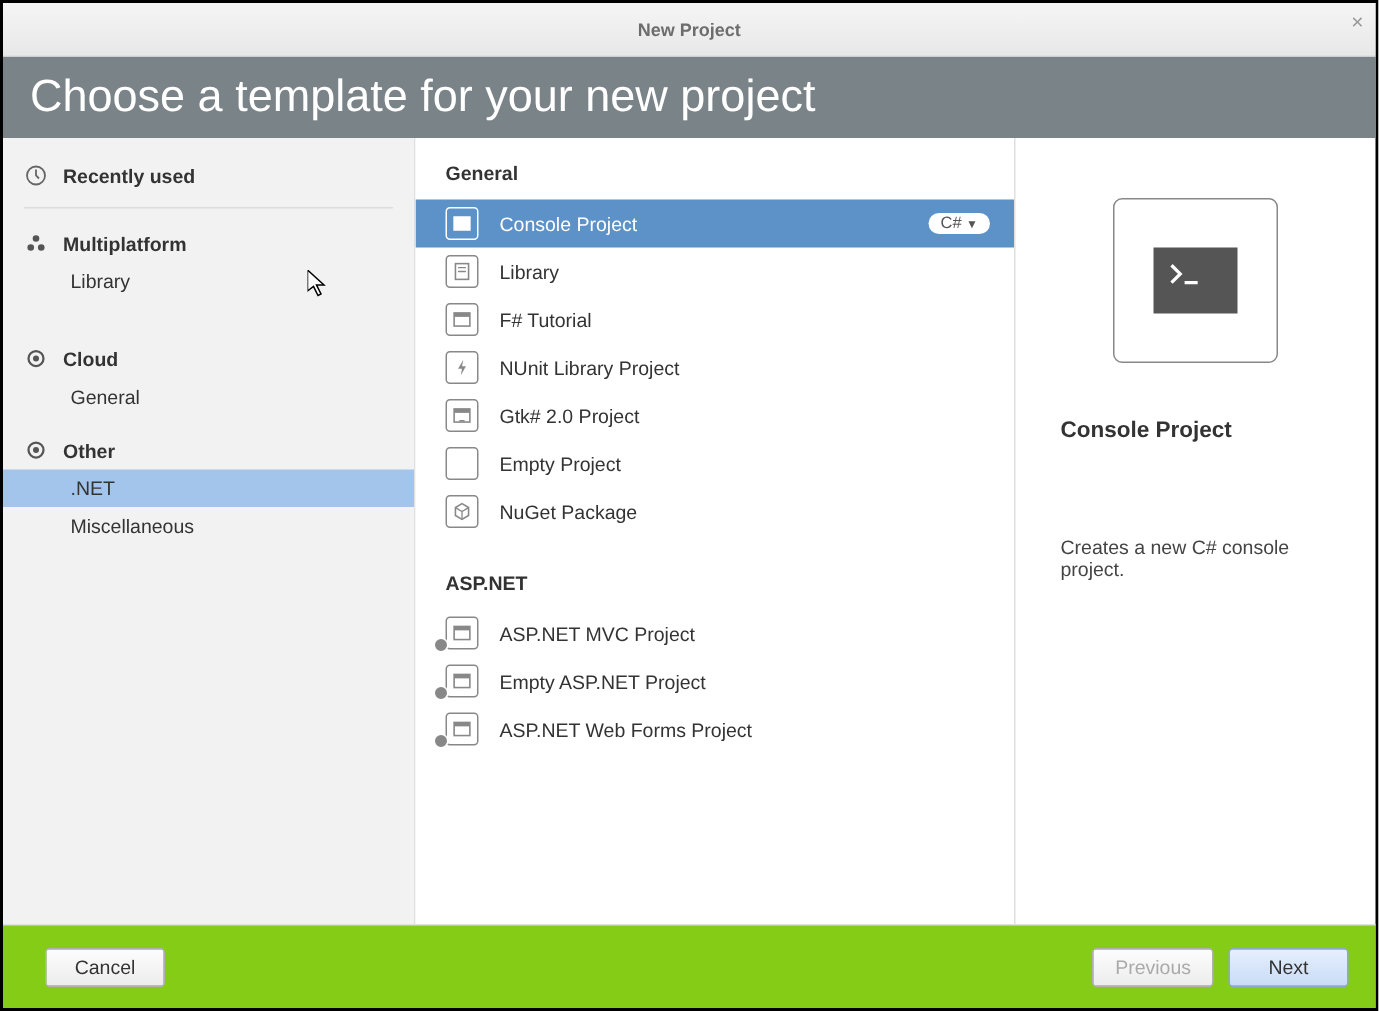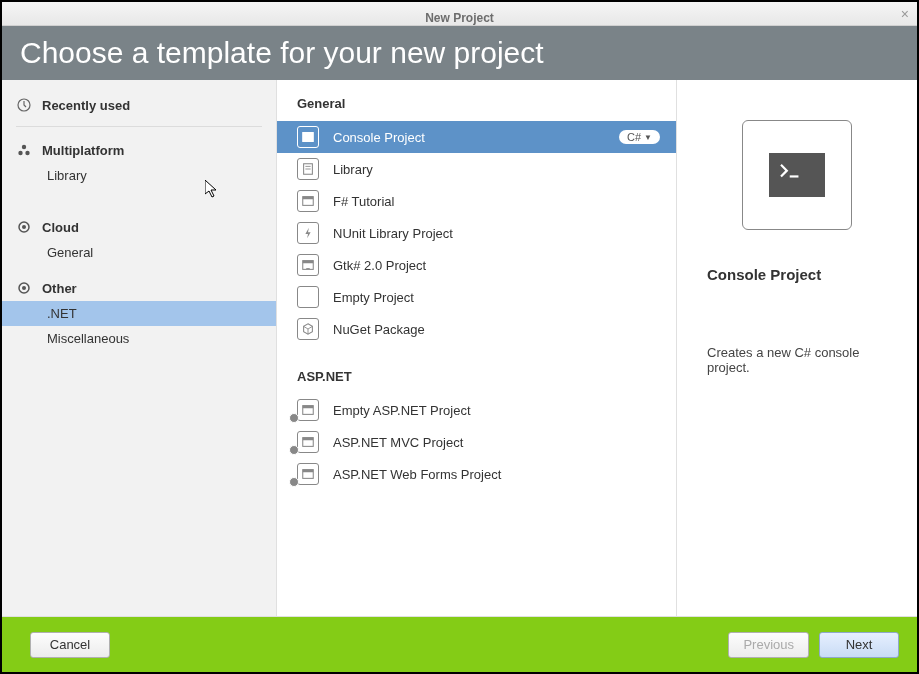--- a/index.html
+++ b/index.html
@@ -1,18 +1,18 @@
 <!DOCTYPE html>
 <html><head>
 <meta charset="utf-8">
 <style>
 * { box-sizing: border-box; margin: 0; padding: 0; font-family: "Segoe UI", "Helvetica Neue", Arial, sans-serif; }
 html, body { width: 919px; height: 674px; background: #f0f0f0; }
 .window { width: 919px; height: 674px; border: 2px solid #000; background: #fff; display: flex; flex-direction: column; position: relative; }
-.titlebar { height: 24px; background: linear-gradient(to bottom, #f5f5f5, #e8e8e8); border-bottom: 1px solid #d0d0d0; display: flex; align-items: flex-end; justify-content: center; position: relative; }
+.titlebar { height: 36px; background: linear-gradient(to bottom, #f5f5f5, #e8e8e8); border-bottom: 1px solid #d0d0d0; display: flex; align-items: center; justify-content: center; position: relative; }
 .titlebar-text { font-size: 12px; font-weight: bold; color: #6d6d6d; }
 .titlebar-close { position: absolute; right: 8px; top: 4px; font-size: 14px; color: #999; cursor: pointer; }
 .header { background: #7a8388; height: 54px; display: flex; align-items: center; padding: 0 18px; }
 .header-title { color: #fff; font-size: 30px; font-weight: 400; }
 .body { flex: 1; display: flex; min-height: 0; }
 .sidebar { width: 275px; background: #f2f2f2; border-right: 1px solid #e0e0e0; padding-top: 12px; }
 .sidebar-row { display: flex; align-items: center; padding: 5px 14px; font-size: 13px; color: #333; cursor: pointer; }
 .sidebar-row.section { font-weight: bold; }
 .sidebar-row.sub { padding-left: 45px; font-weight: 400; }
 .sidebar-row.selected { background: #a3c5eb; }
@@ -193,34 +193,34 @@
       <div class="template-row">
         <span class="icon-wrap">
           <span class="template-icon">
             <svg viewBox="0 0 16 16">
                 <rect x="2" y="3" width="12" height="10" fill="none" stroke="#888" stroke-width="1.2"></rect>
                 <rect x="2" y="3" width="12" height="3" fill="#888"></rect>
               </svg>
           </span>
           <span class="badge-overlay"></span>
         </span>
-        <span>Empty ASP.NET Project</span>
+        <span>ASP.NET MVC Project</span>
       </div>
 
       <div class="template-row">
         <span class="icon-wrap">
           <span class="template-icon">
             <svg viewBox="0 0 16 16">
                 <rect x="2" y="3" width="12" height="10" fill="none" stroke="#888" stroke-width="1.2"></rect>
                 <rect x="2" y="3" width="12" height="3" fill="#888"></rect>
               </svg>
           </span>
           <span class="badge-overlay"></span>
         </span>
-        <span>ASP.NET MVC Project</span>
+        <span>Empty ASP.NET Project</span>
       </div>
 
       <div class="template-row">
         <span class="icon-wrap">
           <span class="template-icon">
             <svg viewBox="0 0 16 16">
                 <rect x="2" y="3" width="12" height="10" fill="none" stroke="#888" stroke-width="1.2"></rect>
                 <rect x="2" y="3" width="12" height="3" fill="#888"></rect>
               </svg>
           </span>

